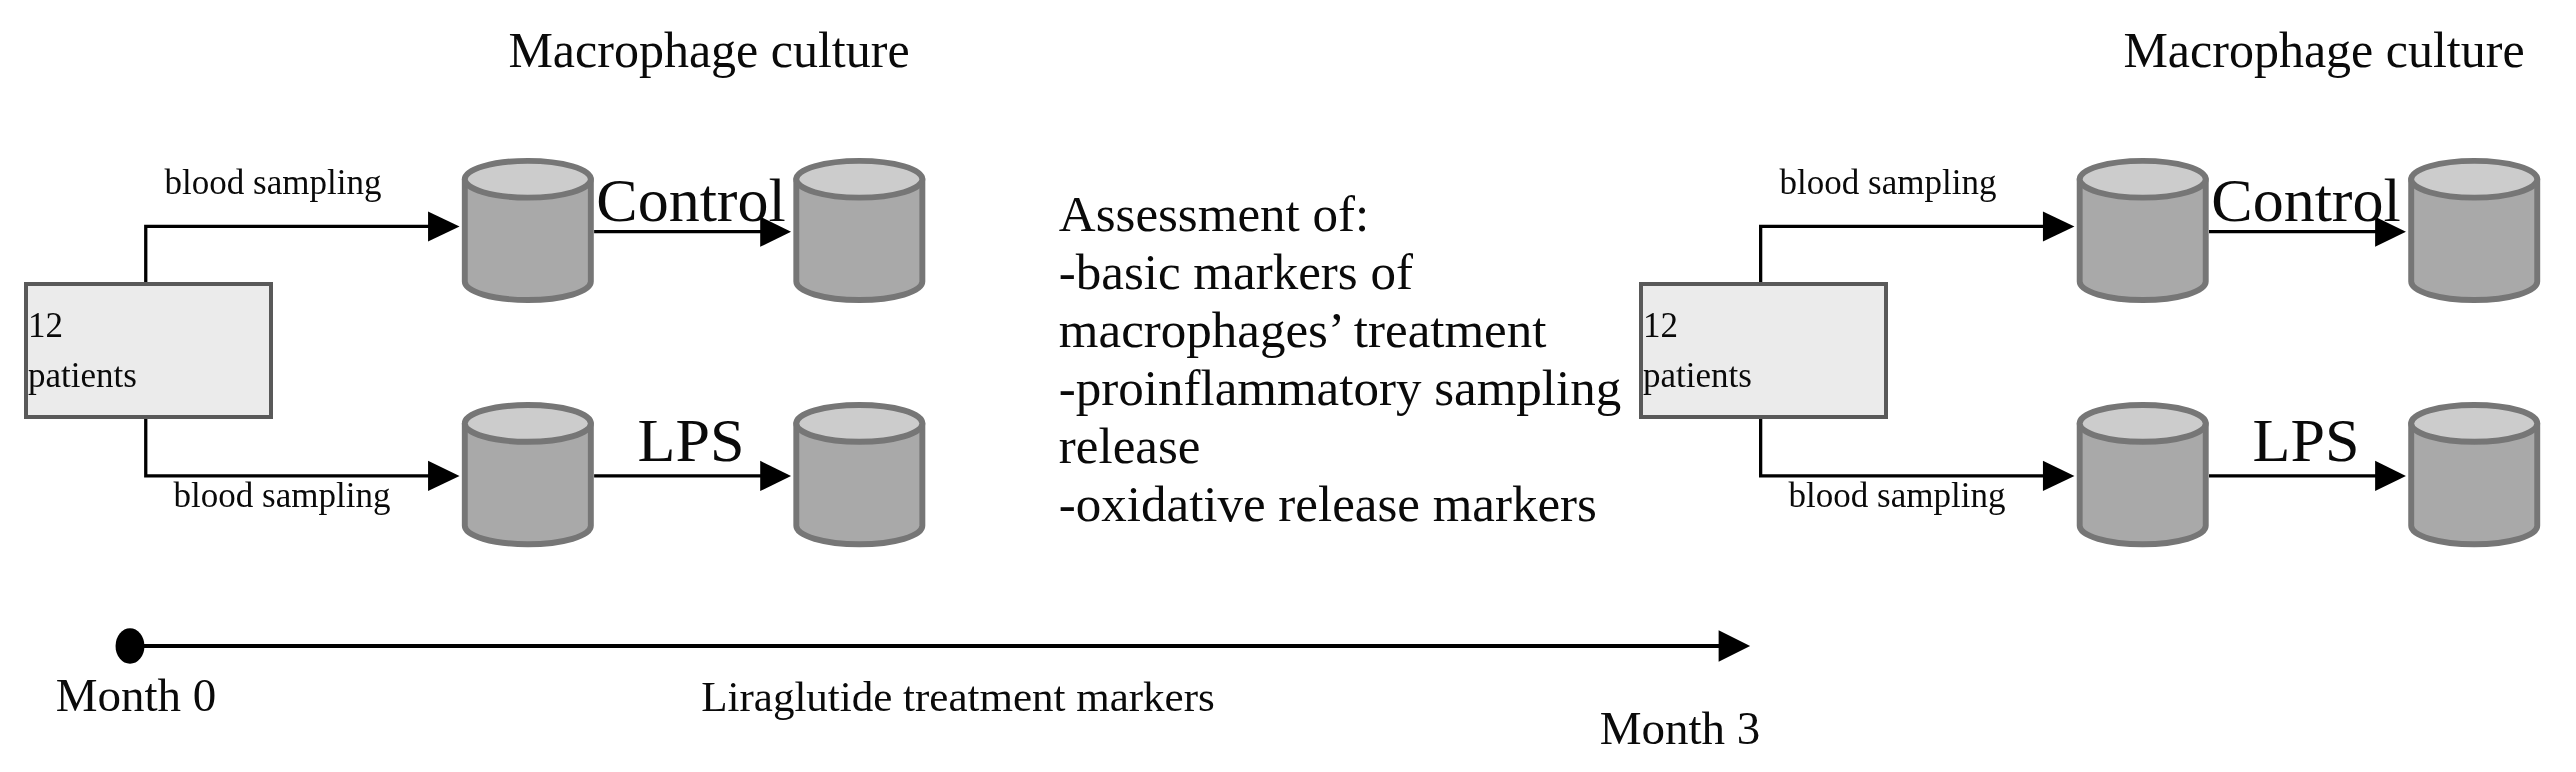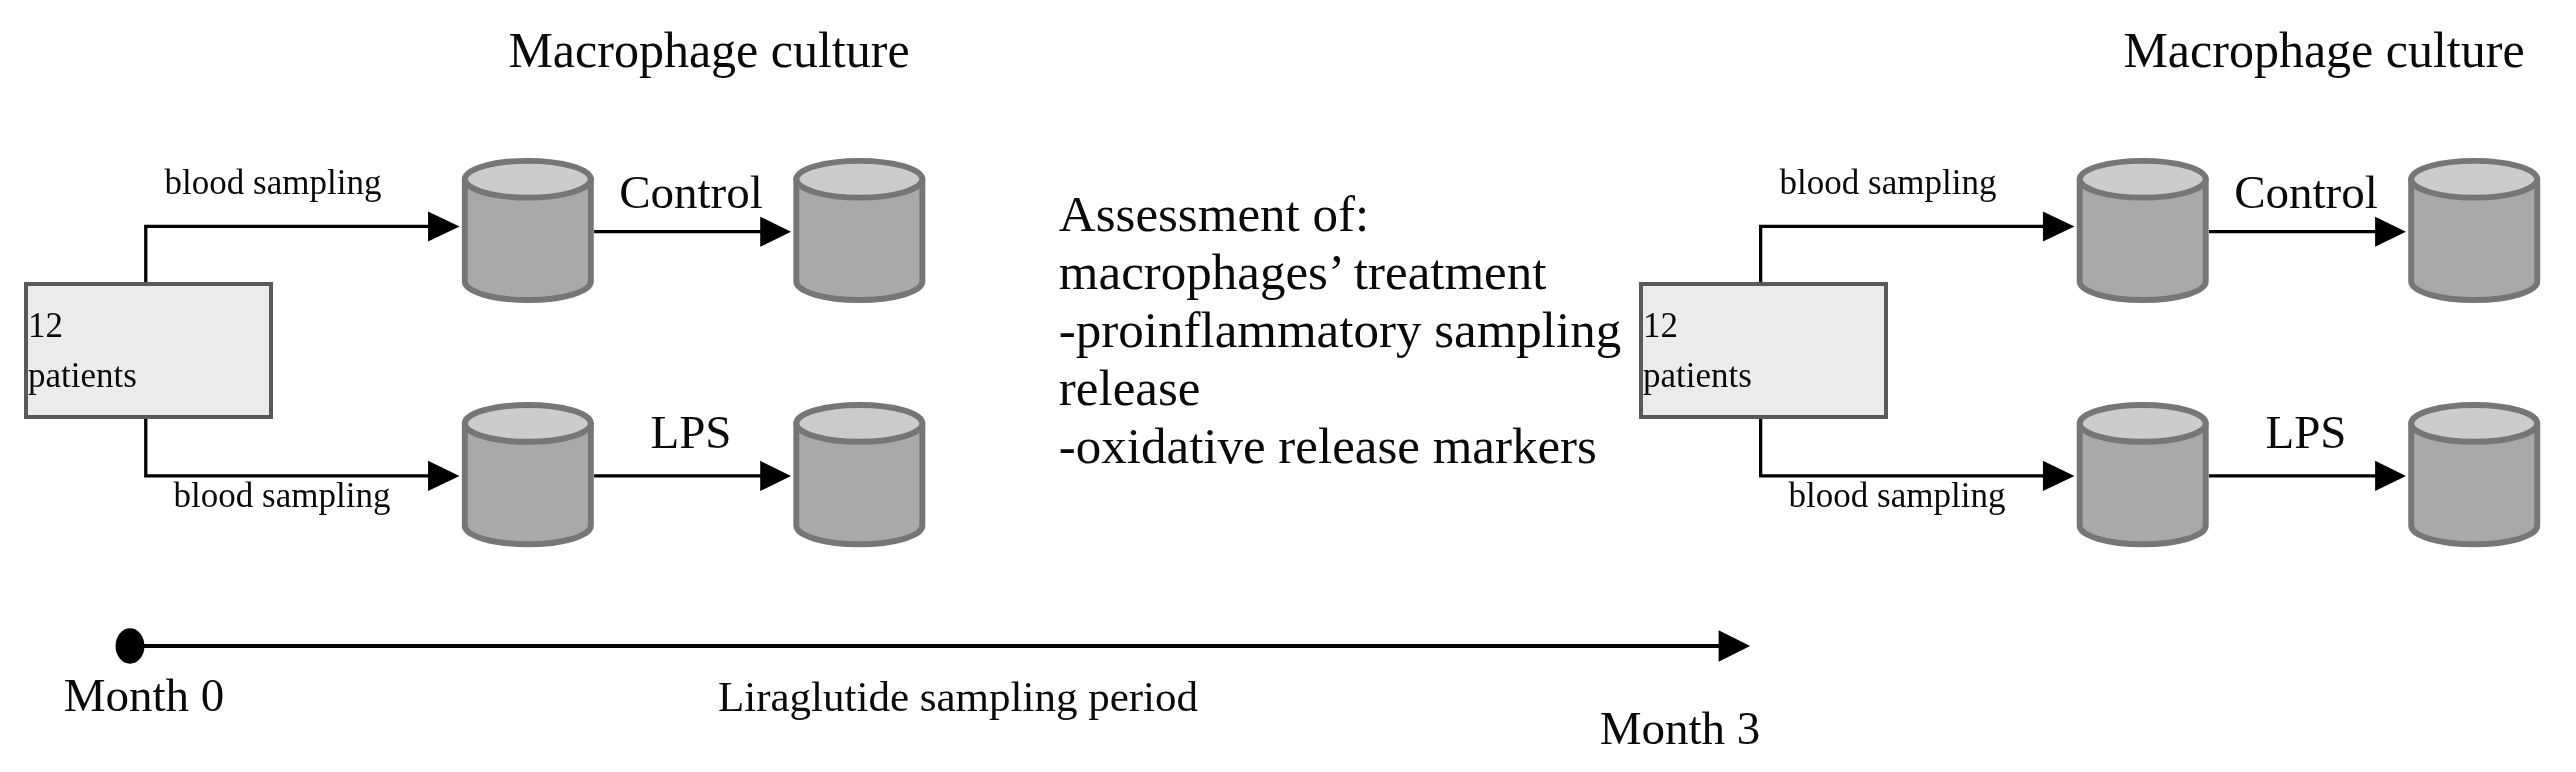--- a/index.html
+++ b/index.html
@@ -20,21 +20,21 @@
   .head     { fill: var(--line-color, #000); stroke: none; }
   .dot      { fill: var(--line-color, #000); }
   .lbl {
     position: absolute;
     white-space: nowrap;
     transform: translateX(-50%);
     text-align: center;
     line-height: 1.05;
   }
   .title-lbl   { font-size: 50px; }
-  .flow-lbl    { font-size: 47px; }
+  .flow-lbl    { font-size: 62px; }
   .small-lbl   { font-size: 35px; }
   .time-lbl    { font-size: 47px; }
   .period-lbl  { font-size: 43px; }
   .patients-box {
     position: absolute;
     width: 249px;
     height: 137px;
     box-sizing: border-box;
     background: var(--box-fill, #ebebeb);
     border: 4.6px solid var(--box-border, #595959);
@@ -125,24 +125,25 @@
     <div>12</div>
     <div>patients</div>
   </div>
   <div class="lbl small-lbl" style="left:1888px; top:165px;">blood sampling</div>
   <div class="lbl small-lbl" style="left:1897px; top:478px;">blood sampling</div>
   <div class="lbl flow-lbl" style="left:2306px; top:168px;">Control</div>
   <div class="lbl flow-lbl" style="left:2306px; top:408px;">LPS</div>
 
   <div class="assessment">
     <div>Assessment of:</div>
+    <div>-basic markers of</div>
     <div>macrophages’ treatment</div>
     <div>-proinflammatory sampling</div>
     <div>release</div>
     <div>-oxidative release markers</div>
   </div>
 
-  <div class="lbl time-lbl" style="left:144px; top:671px;text-align:center;">Month 0</div>
-  <div class="lbl period-lbl" style="left:958px; top:674px;">Liraglutide sampling period</div>
+  <div class="lbl time-lbl" style="left:136px; top:671px;text-align:center;">Month 0</div>
+  <div class="lbl period-lbl" style="left:958px; top:674px;">Liraglutide treatment markers</div>
   <div class="lbl time-lbl" style="left:1680px; top:704px;">Month 3</div>
 
 </div>
 
 
 </body></html>

